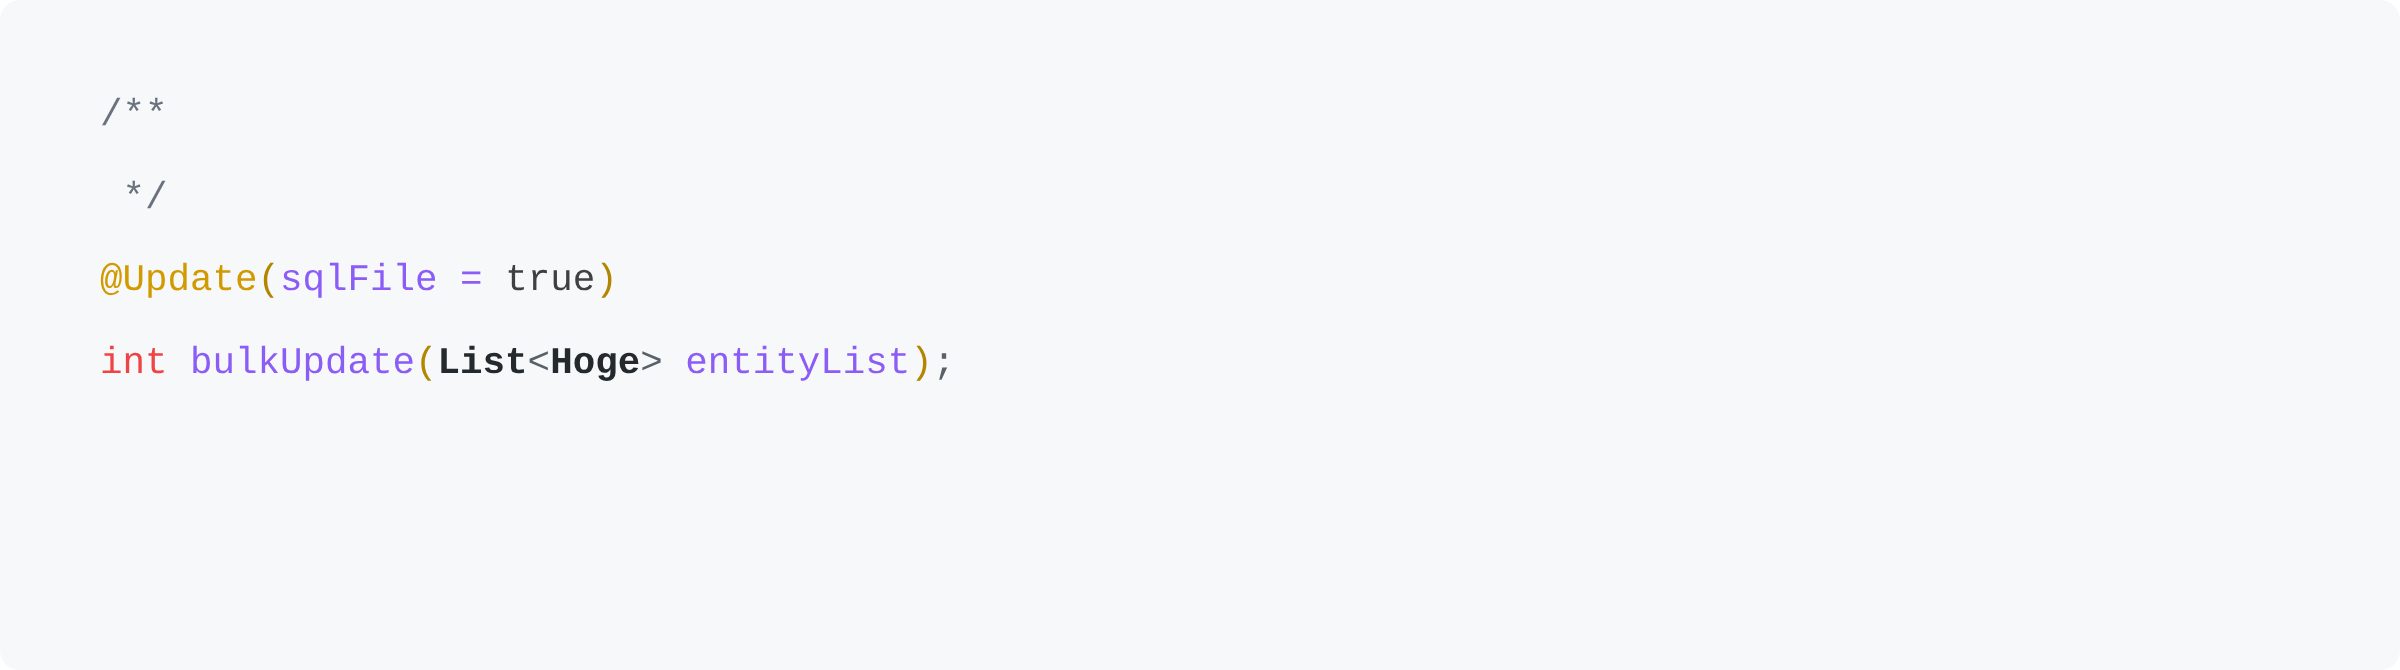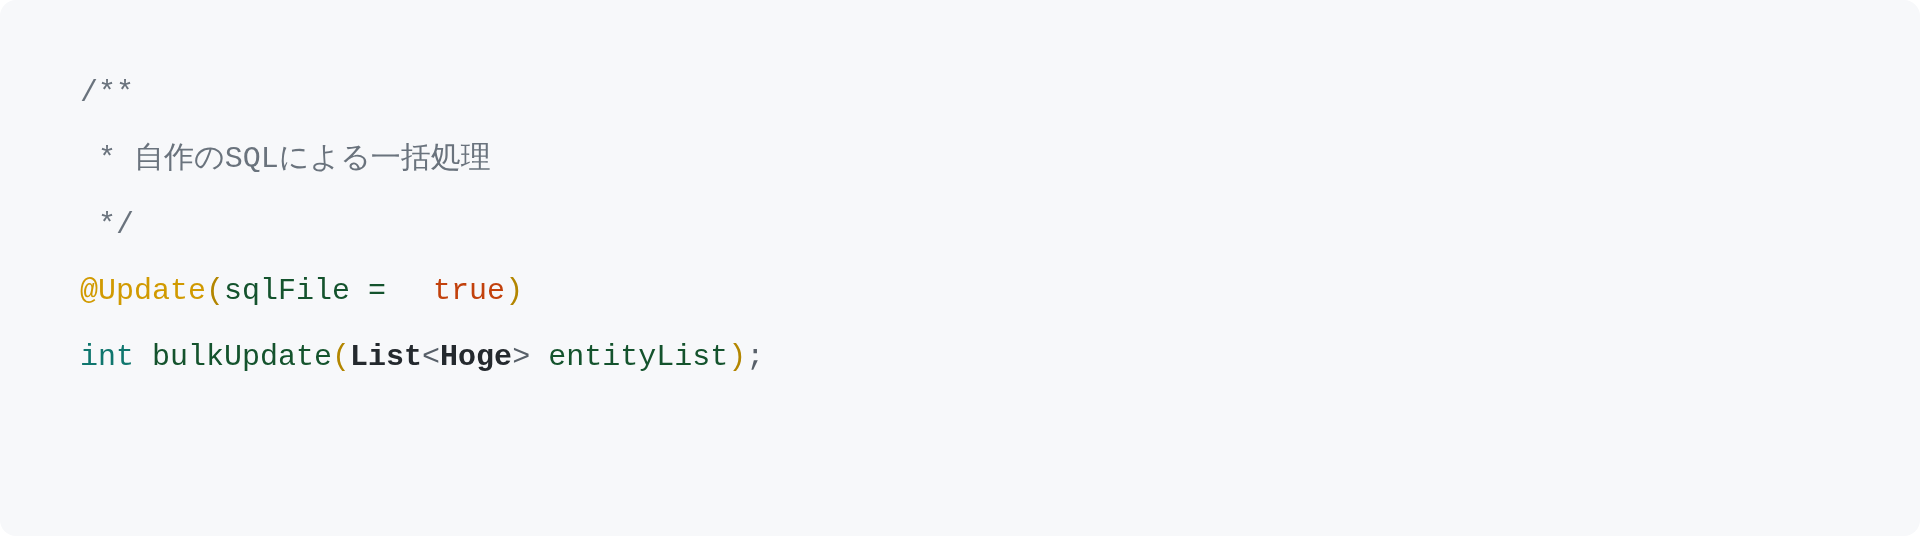--- a/index.html
+++ b/index.html
@@ -44,43 +44,41 @@
     
     .punctuation {
       color: #586069;
     }
     
     .paren-yellow {
       color: #b38600;
     }
     
     .paren-pink {
-      color: #c2410c;
-      margin-left: 29px;
+      color: #404040;
     }
     
     .keyword {
-      color: #0f766e;
+      color: #ef4444;
     }
     
     .identifier {
-      color: #14532d;
+      color: #8b5cf6;
     }
     
     .type {
       color: #24292e;
       font-weight: bold;
     }
     
     .angle {
       color: #586069;
     }
   </style>
 </head>
 <body>
 
 <div class="code-block">
   <span class="code-line comment">/**</span>
-  <span class="code-line comment"> * 自作のSQLによる一括処理</span>
   <span class="code-line comment"> */</span>
   <span class="code-line"><span class="annotation">@</span><span class="annotation">Update</span><span class="paren-yellow">(</span><span class="identifier">sqlFile</span><span class="identifier"> = </span><span class="paren-pink">true</span><span class="paren-yellow">)</span></span>
   <span class="code-line"><span class="keyword">int</span><span class="identifier"> </span><span class="identifier">bulkUpdate</span><span class="paren-yellow">(</span><span class="type">List</span><span class="angle">&lt;</span><span class="type">Hoge</span><span class="angle">&gt;</span><span class="identifier"> </span><span class="identifier">entityList</span><span class="paren-yellow">)</span><span class="punctuation">;</span></span>
 </div>
 
 </body></html>

